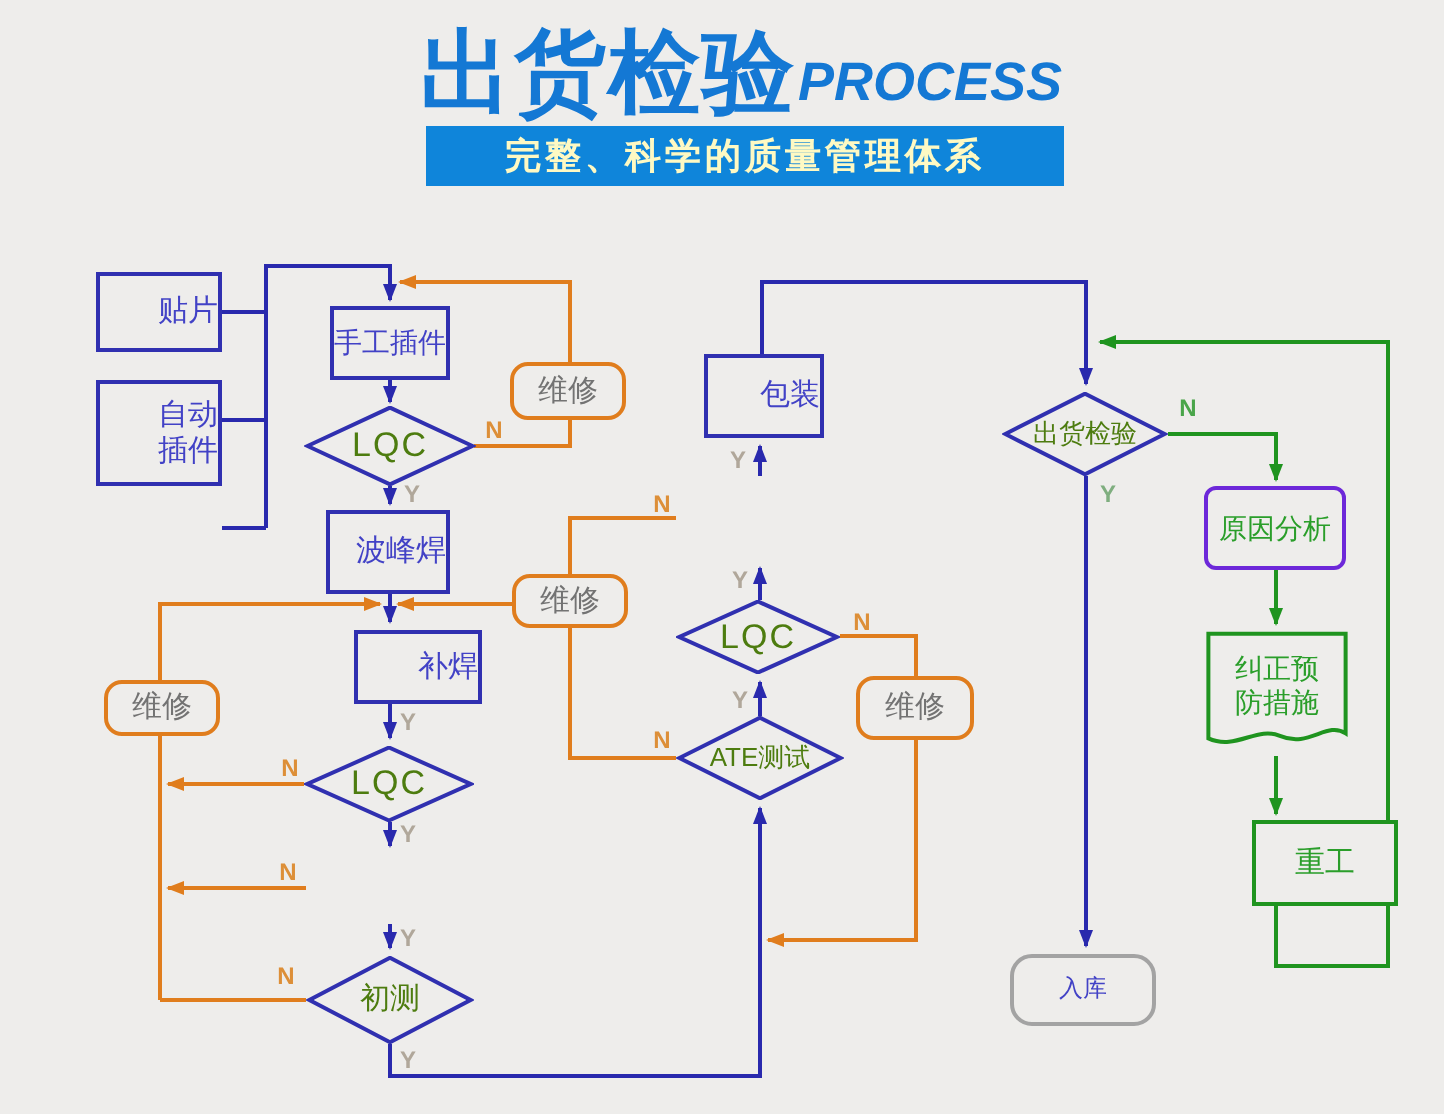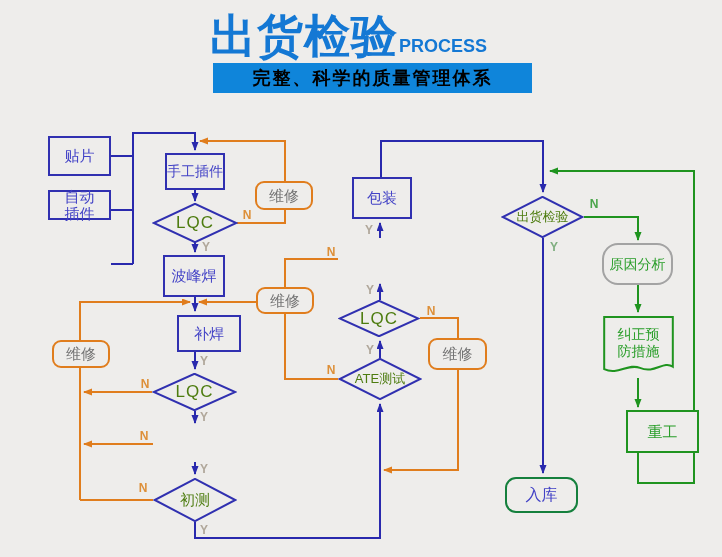--- a/index.html
+++ b/index.html
@@ -2,36 +2,36 @@
 <html><head>
 <meta charset="utf-8">
 <style>
   html,body{margin:0;padding:0;}
   body{font-family:"Liberation Sans","DejaVu Sans",sans-serif;}
   #stage{position:relative;width:722px;height:557px;background:#eeedeb;overflow:hidden;}
 
   
   .title{position:absolute;left:210px;top:12px;display:flex;align-items:flex-end;user-select:none;}
   .t-zh{font-size:46px;font-weight:900;color:#1478d4;letter-spacing:1px;line-height:1.05;}
-  .t-en{font-size:18px;font-weight:800;color:#1478d4;margin-left:1px;margin-bottom:3px;letter-spacing:0px;}
+  .t-en{font-size:27px;font-weight:800;color:#1478d4;margin-left:1px;margin-bottom:3px;letter-spacing:0px;font-style:italic;}
   .banner{position:absolute;left:213px;top:63px;width:319px;height:30px;background:#0f85da;
           display:flex;align-items:center;justify-content:center;}
-  .banner span{color:#000000;font-size:18px;font-weight:bold;letter-spacing:2px;white-space:nowrap;}
+  .banner span{color:#fef9c3;font-size:18px;font-weight:bold;letter-spacing:2px;white-space:nowrap;}
 
   
   svg.wires{position:absolute;left:0;top:0;z-index:1;}
 
   
   .node{position:absolute;z-index:2;display:flex;align-items:center;justify-content:center;
         box-sizing:border-box;text-align:center;background:#eeedeb;}
   .node .lbl{white-space:pre-line;line-height:1.15;}
-  .rect-blue{border:2px solid #3030b0;color:#4242c6;font-size:15px;}
+  .rect-blue{border:2px solid #3030b0;color:#4242c6;font-size:15px;justify-content:flex-end;}
   .round-orange{border:2px solid #e07d1d;border-radius:9px;color:#737373;font-size:15px;}
-  .round-blue{border:2px solid #15803d;border-radius:11px;color:#4242c6;font-size:16px;}
-  .round-green{border:2px solid #a3a3a3;border-radius:16px;color:#2a9e2a;font-size:15px;}
+  .round-blue{border:2px solid #a3a3a3;border-radius:11px;color:#4242c6;font-size:12px;}
+  .round-green{border:2px solid #6d28d9;border-radius:6px;color:#2a9e2a;font-size:15px;}
   .rect-green{border:2px solid #1f941f;color:#2a9e2a;font-size:15px;margin-left:24px;}
   .diamond{border:none;background:transparent;}
   .diamond svg{position:absolute;left:0;top:0;width:100%;height:100%;}
   .diamond .lbl{position:relative;color:#4d7c0f;z-index:1;}
   .doc-shape{border:none;background:transparent;}
   .doc-shape svg{position:absolute;left:0;top:0;width:100%;height:100%;}
   .doc-shape .lbl{position:relative;color:#2a9e2a;font-size:14px;z-index:1;padding-bottom:8px;}
 
   .lqc-txt{font-size:17px;letter-spacing:1px;}
   .sm-txt{font-size:13px;}
@@ -103,21 +103,21 @@
       <path d="M584,217 H638 V240" marker-end="url(#ag)"></path>
       <path d="M638,285 V312" marker-end="url(#ag)"></path>
       <path d="M638,378 V407" marker-end="url(#ag)"></path>
       <path d="M638,453 V483 H694 V171 H550" marker-end="url(#ag)"></path>
     </g>
   </svg>
 
   <div class="node rect-blue" style="left:48px;top:136px;width:63px;height:40px">
     <span class="lbl">贴片</span>
   </div>
-  <div class="node rect-blue" style="left:48px;top:190px;width:63px;height:30px">
+  <div class="node rect-blue" style="left:48px;top:190px;width:63px;height:53px">
     <span class="lbl">自动
 插件</span>
   </div>
 
   <div class="node rect-blue" style="left:165px;top:153px;width:60px;height:37px;font-size:14px">
     <span class="lbl">手工插件</span>
   </div>
 
   <div class="node diamond" style="left:152px;top:203px;width:86px;height:40px">
     <svg viewBox="0 0 100 100" preserveAspectRatio="none">

